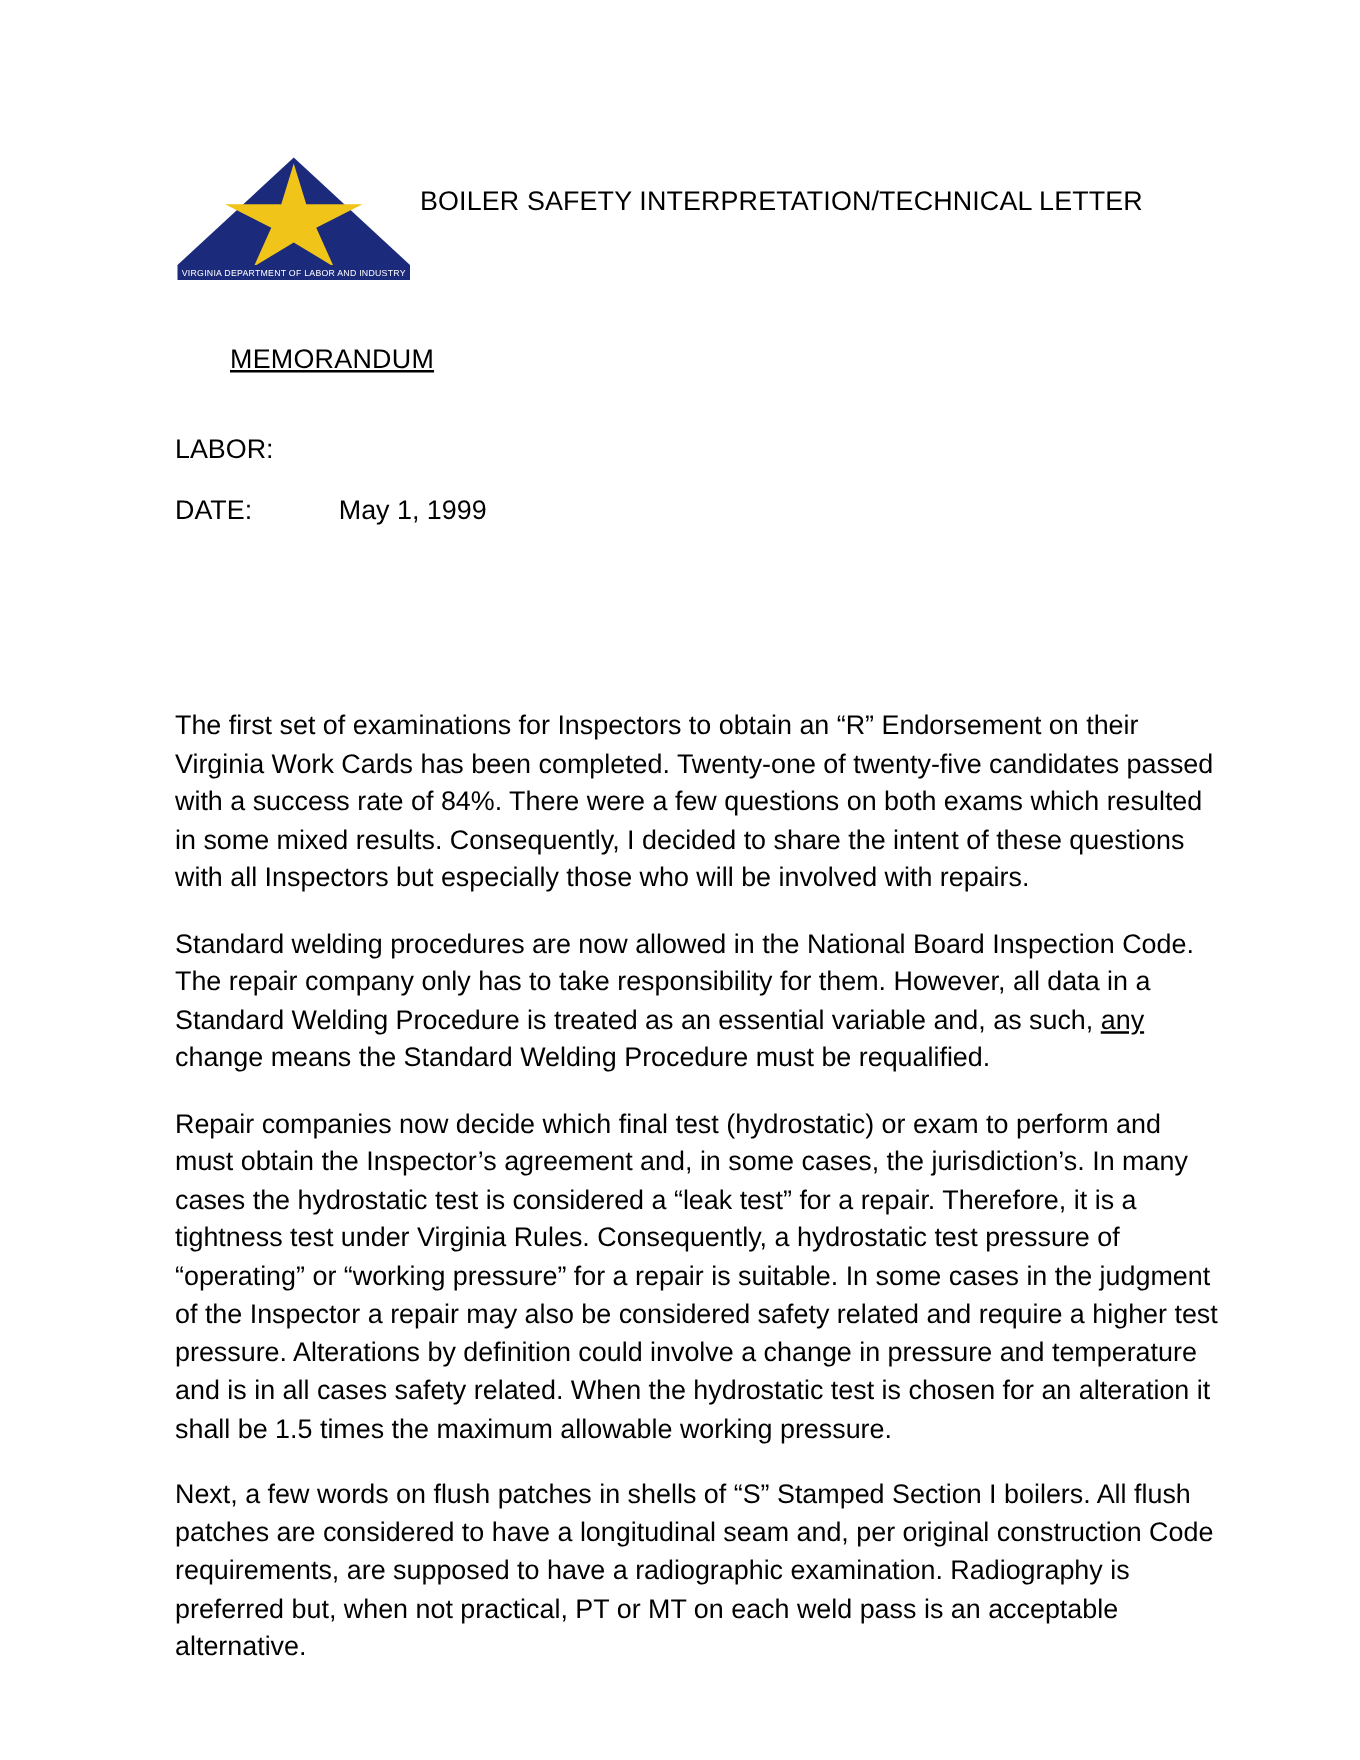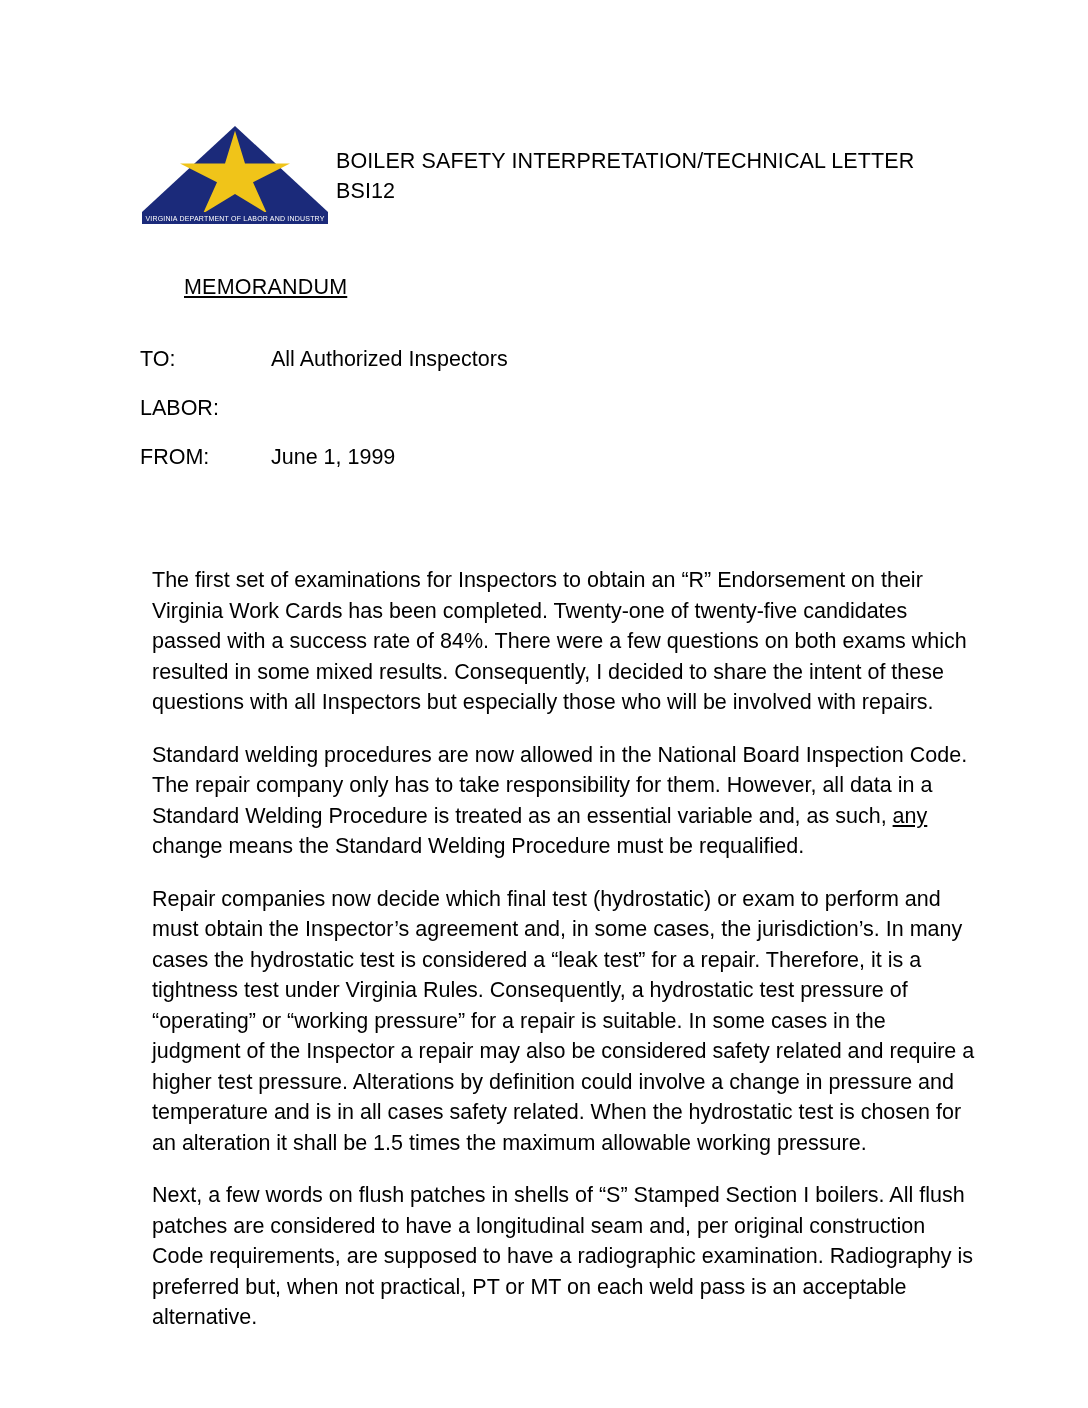--- a/index.html
+++ b/index.html
@@ -81,61 +81,54 @@
 
   .paragraphs {
     position: absolute;
     top: 565px;
     left: 124px;
     width: 840px;
     font-size: 21.5px;
     line-height: 30.5px;
   }
   .para {
-    margin: 0 0 22px 12px;
+    margin: 0 0 22px 0;
     text-align: left;
   }
   .para u { }
 </style>
 </head>
 <body>
 
 <div class="page">
 
   <div class="header">
     <div class="logo">
       <svg width="190" height="110" viewBox="0 0 190 110" xmlns="http://www.w3.org/2000/svg">
         <polygon points="95,6 188,92 2,92" fill="#1b2a7a"></polygon>
         <polygon points="95,14 105,56 150,56 113,80 127,120 95,95 63,120 77,80 40,56 85,56" fill="#f0c419" transform="translate(0,-8) scale(1,0.78) translate(0,10)"></polygon>
         <rect x="2" y="92" width="186" height="12" fill="#1b2a7a"></rect>
         <text x="95" y="101" font-family="Liberation Sans, sans-serif" font-size="7" fill="#ffffff" text-anchor="middle" letter-spacing="0.2">VIRGINIA DEPARTMENT OF LABOR AND INDUSTRY</text>
       </svg>
     </div>
     <div class="header-title">
       <div>BOILER SAFETY INTERPRETATION/TECHNICAL LETTER</div>
-      <div>BSI12</div>
     </div>
   </div>
 
   <div class="memo-label">MEMORANDUM</div>
 
   <div class="fields">
     <div class="field-row">
-      <div class="field-label">TO:</div>
-      <div class="field-value">
-        <div>All Authorized Inspectors</div>
-      </div>
-    </div>
-    <div class="field-row">
       <div class="field-label">LABOR:</div>
     </div>
     <div class="field-row">
-      <div class="field-label">FROM:</div>
+      <div class="field-label">DATE:</div>
       <div class="field-value">
-        <div>June 1, 1999</div>
+        <div>May 1, 1999</div>
       </div>
     </div>
   </div>
 
   <div class="paragraphs">
     <p class="para">The first set of examinations for Inspectors to obtain an “R” Endorsement on their Virginia Work Cards has been completed.  Twenty-one of twenty-five candidates passed with a success rate of 84%.  There were a few questions on both exams which resulted in some mixed results.  Consequently, I decided to share the intent of these questions with all Inspectors but especially those who will be involved with repairs.</p>
     <p class="para"><span>Standard welding procedures are now allowed in the National Board Inspection Code.  The repair company only has to take responsibility for them.  However, all data in a Standard Welding Procedure is treated as an essential variable and, as such, </span><u>any</u><span> change means the Standard Welding Procedure must be requalified.</span></p>
     <p class="para">Repair companies now decide which final test (hydrostatic) or exam to perform and must obtain the Inspector’s agreement and, in some cases, the jurisdiction’s.  In many cases the hydrostatic test is considered a “leak test” for a repair.  Therefore, it is a tightness test under Virginia Rules.  Consequently, a hydrostatic test pressure of “operating” or “working pressure” for a repair is suitable.  In some cases in the judgment of the Inspector a repair may also be considered safety related and require a higher test pressure.  Alterations by definition could involve a change in pressure and temperature and is in all cases safety related.  When the hydrostatic test is chosen for an alteration it shall be 1.5 times the maximum allowable working pressure.</p>
     <p class="para">Next, a few words on flush patches in shells of “S” Stamped Section I boilers.  All flush patches are considered to have a longitudinal seam and, per original construction Code requirements, are supposed to have a radiographic examination.  Radiography is preferred but, when not practical, PT or MT on each weld pass is an acceptable alternative.</p>
   </div>

